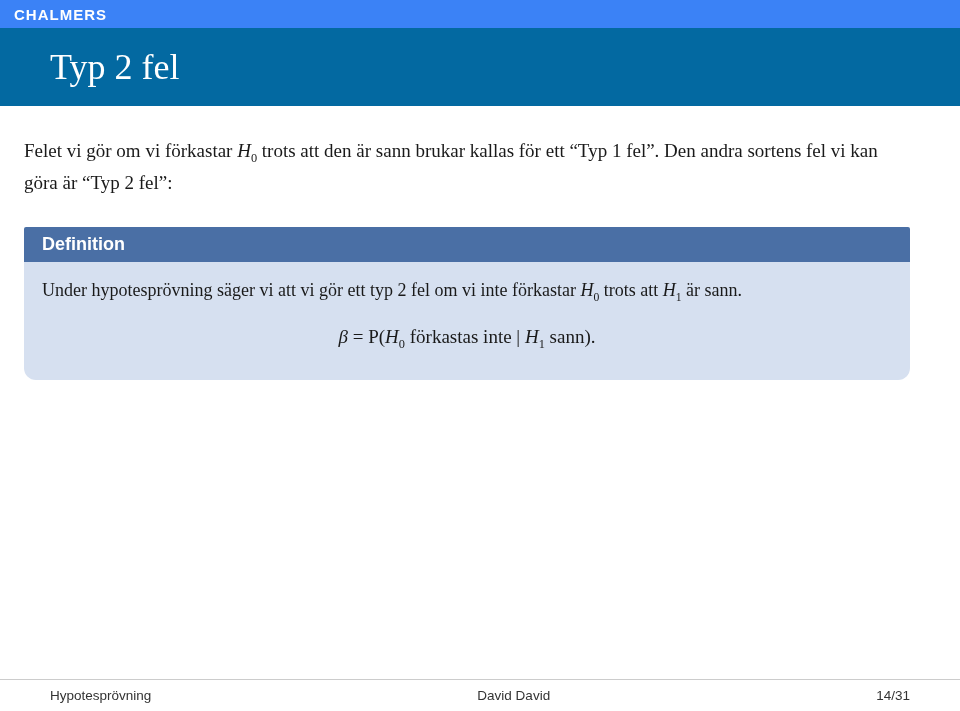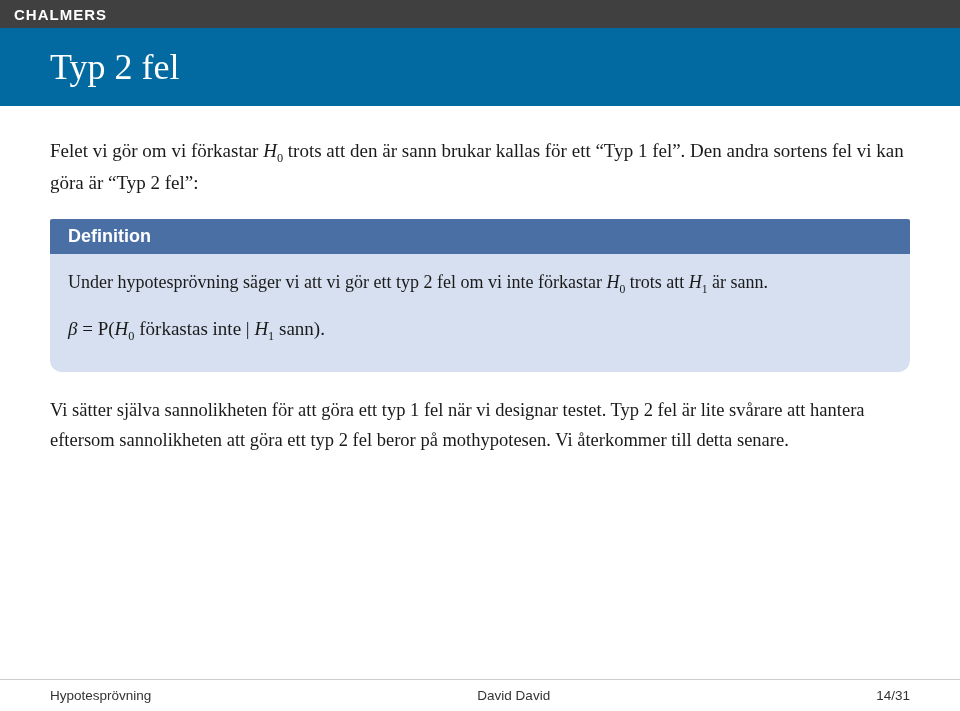--- a/index.html
+++ b/index.html
@@ -13,21 +13,21 @@
       height: 711px;
       background: #ffffff;
       font-family: 'Computer Modern', 'Latin Modern', Georgia, 'Times New Roman', serif;
       display: flex;
       flex-direction: column;
       overflow: hidden;
     }
 
     
     .header-bar {
-      background: #404040;
+      background: #3b82f6;
       width: 100%;
       height: 28px;
       display: flex;
       align-items: center;
       padding: 13px 14px;
       flex-shrink: 0;
     }
 
     .chalmers-logo {
       color: #ffffff;
@@ -47,24 +47,24 @@
     .slide-title {
       color: #ffffff;
       font-size: 36px;
       font-weight: normal;
       font-family: 'Computer Modern', Georgia, serif;
     }
 
     
     .main-content {
       flex: 1;
-      padding: 30px 50px 20px 50px;
+      padding: 30px 50px 20px 24px;
       display: flex;
       flex-direction: column;
-      gap: 0;
+      gap: 8px;
     }
 
     .intro-text {
       font-size: 19px;
       line-height: 1.55;
       color: #1a1a1a;
       margin-bottom: 22px;
     }
 
     
@@ -93,21 +93,21 @@
       line-height: 1.6;
       color: #1a1a1a;
       font-family: Liberation Serif, serif;
     }
 
     .definition-body p {
       margin-bottom: 10px;
     }
 
     .beta-formula {
-      text-align: left;
+      text-align: center;
       margin: 14px 0 4px 0;
       font-size: 19px;
     }
 
     .outro-text {
       font-size: 18.5px;
       line-height: 1.6;
       color: #1a1a1a;
     }
 
@@ -170,28 +170,20 @@
       <p>
         Under hypotesprövning säger vi att vi gör ett typ 2 fel om vi inte
         förkastar <span class="math-italic">H</span><sub>0</sub> trots att <span class="math-italic">H</span><sub>1</sub> är sann.
       </p>
       <div class="beta-formula">
         <span class="math-italic">β</span> = P(<span class="math-italic">H</span><sub>0</sub> förkastas inte | <span class="math-italic">H</span><sub>1</sub> sann).
       </div>
     </div>
   </div>
 
-  <div class="outro-text">
-    <p>
-      Vi sätter själva sannolikheten för att göra ett typ 1 fel när vi
-      designar testet. Typ 2 fel är lite svårare att hantera eftersom
-      sannolikheten att göra ett typ 2 fel beror på mothypotesen. Vi
-      återkommer till detta senare.
-    </p>
-  </div>
 
 </div>
 
 <div class="footer">
   <span class="footer-left">Hypotesprövning</span>
   <span class="footer-center">David David</span>
   <span class="footer-right">14/31</span>
 </div>
 
 </body></html>

